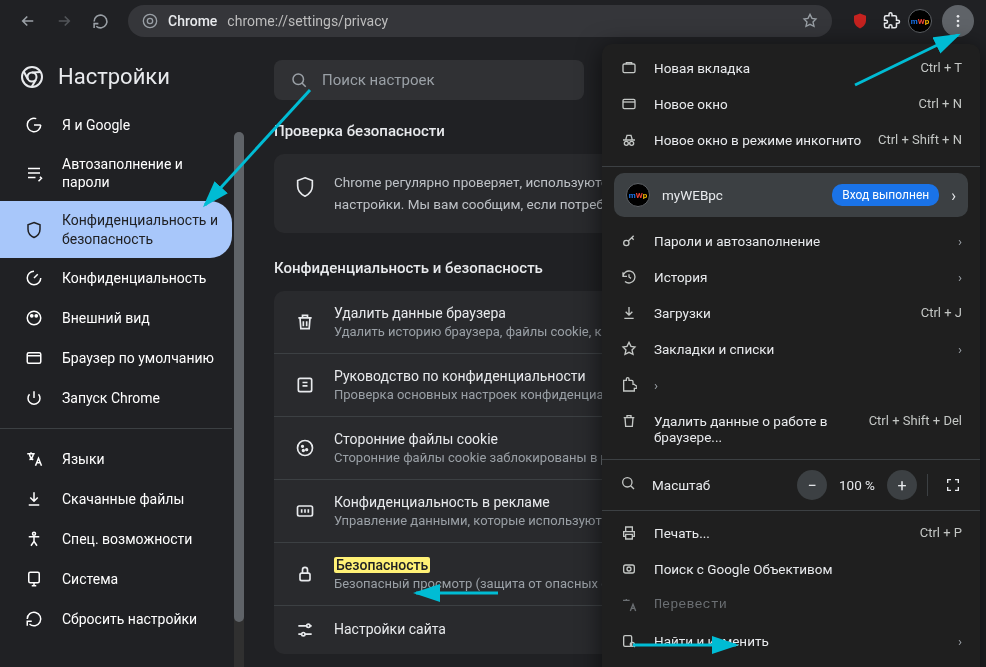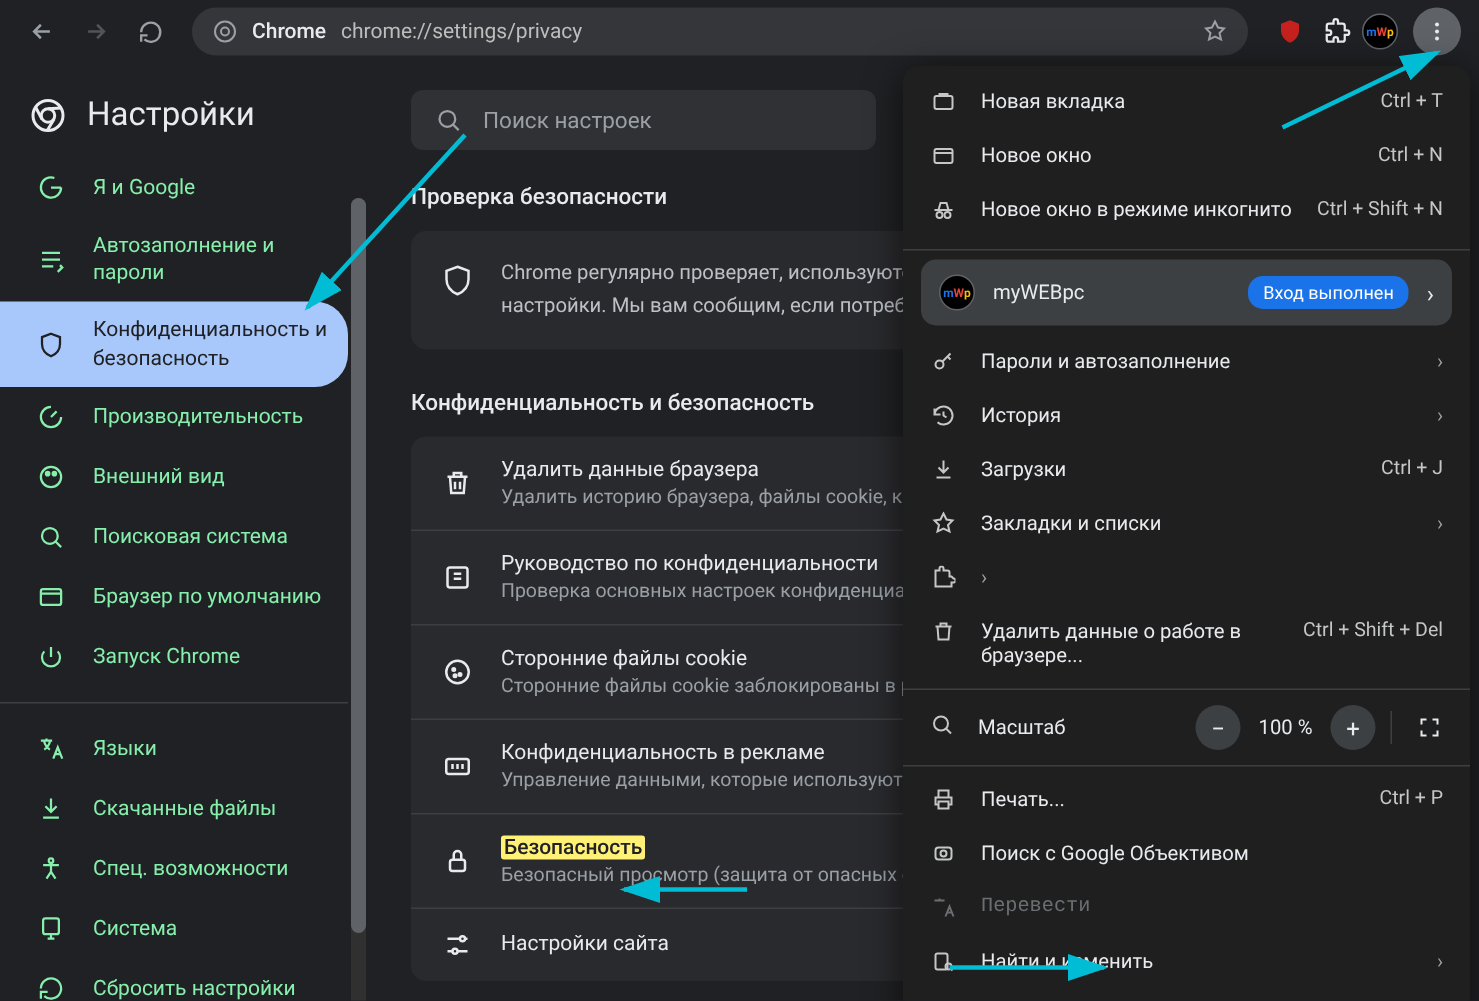--- a/index.html
+++ b/index.html
@@ -79,21 +79,21 @@
 .scrollbar-thumb {
   width: 10px; height: 490px;
   background: #5f6368;
   border-radius: 5px;
 }
 .side-item {
   display: flex; align-items: center;
   gap: 18px;
   padding: 10px 0 10px 24px;
   font-size: 14px;
-  color: #86efac;
+  color: #ffffff;
   border-radius: 0 22px 22px 0;
   margin-right: 14px;
   cursor: pointer;
   min-height: 40px;
 }
 .side-item.multiline { line-height: 1.3; }
 .side-item.active { background: #a8c7fa; color: #202124; }
 .side-item .icon { width: 20px; display: flex; justify-content: center; flex-shrink: 0; }
 .side-divider { height: 1px; background: #3c4043; margin: 10px 14px 10px 0; }
 .main {
@@ -304,40 +304,31 @@
           </svg>
         </span>
         <span>Конфиденциальность и безопасность</span>
       </div>
     <div class="side-item">
         <span class="icon">
           <svg width="18" height="18" viewBox="0 0 24 24" fill="none" stroke="currentColor" stroke-width="2">
             <path d="M12 3a9 9 0 1 0 9 9M12 12l5-5"></path>
           </svg>
         </span>
-        <span>Производительность</span>
+        <span>Конфиденциальность</span>
       </div>
     <div class="side-item">
         <span class="icon">
           <svg width="18" height="18" viewBox="0 0 24 24" fill="none" stroke="currentColor" stroke-width="2">
             <circle cx="12" cy="12" r="9"></circle>
             <circle cx="9" cy="9" r="1.5" fill="currentColor"></circle>
             <circle cx="15" cy="9" r="1.5" fill="currentColor"></circle>
           </svg>
         </span>
         <span>Внешний вид</span>
-      </div>
-    <div class="side-item">
-        <span class="icon">
-          <svg width="18" height="18" viewBox="0 0 24 24" fill="none" stroke="currentColor" stroke-width="2">
-            <circle cx="11" cy="11" r="7"></circle>
-            <path d="M21 21l-5-5"></path>
-          </svg>
-        </span>
-        <span>Поисковая система</span>
       </div>
     <div class="side-item">
         <span class="icon">
           <svg width="18" height="18" viewBox="0 0 24 24" fill="none" stroke="currentColor" stroke-width="2">
             <rect x="3" y="5" width="18" height="14" rx="2"></rect>
             <path d="M3 9h18"></path>
           </svg>
         </span>
         <span>Браузер по умолчанию</span>
       </div>

